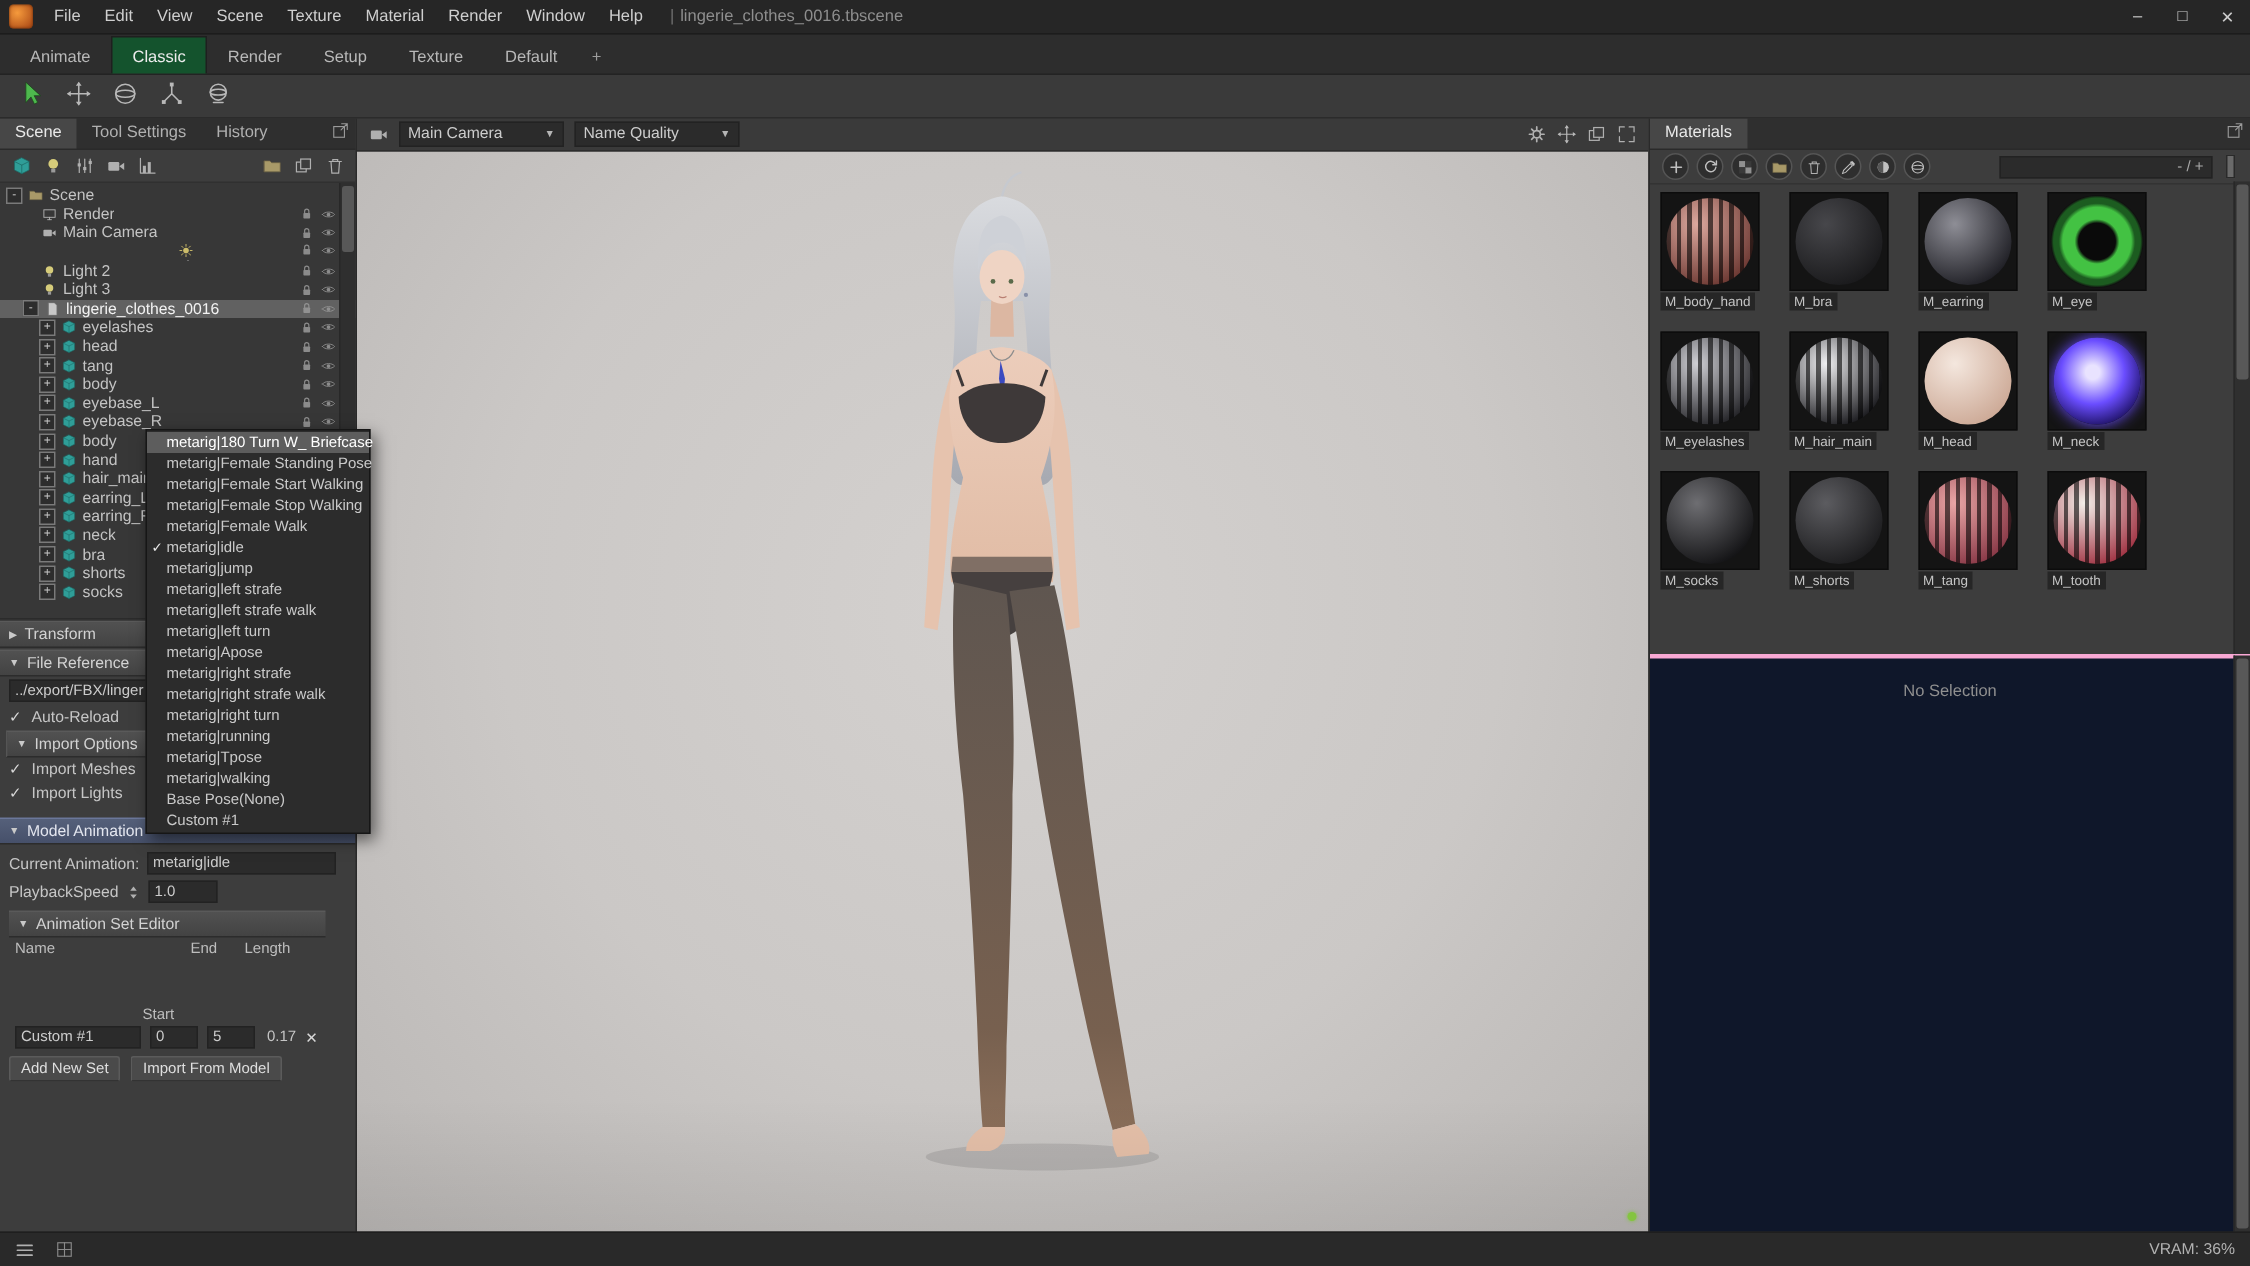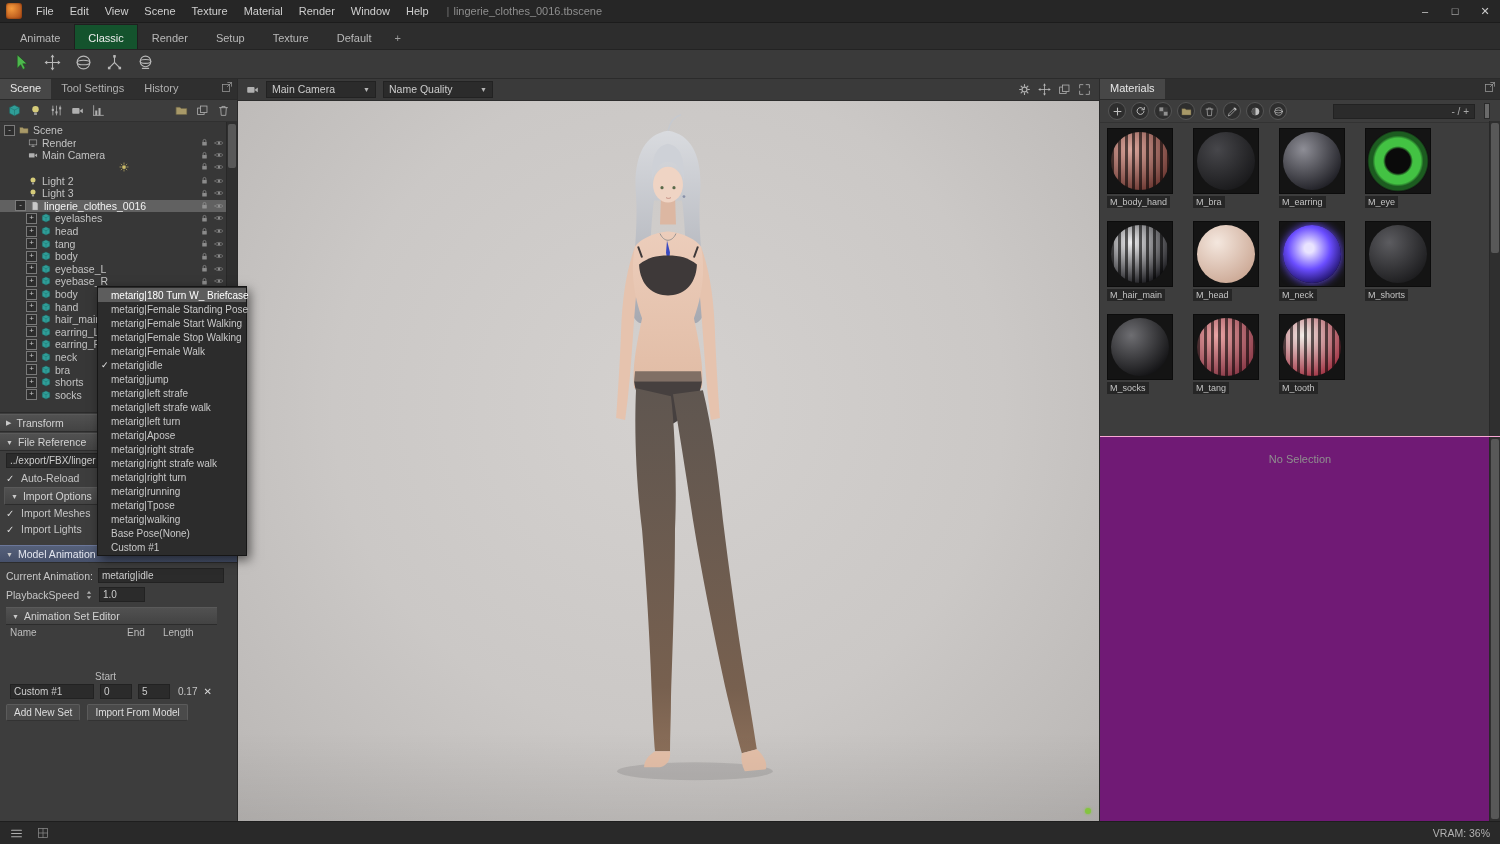--- a/index.html
+++ b/index.html
@@ -113,22 +113,22 @@
   .mat-filter{margin-left:auto;width:130px;height:13px;background:#2b2b2b;border:1px solid #222;
     color:#a8a8a8;font-size:10px;display:flex;align-items:center;justify-content:flex-end;padding:0 5px;}
   .mat-slider{width:4px;height:14px;background:#6a6a6a;border:1px solid #2a2a2a;margin-left:4px;}
   .mat-grid{position:absolute;top:44px;left:5px;right:13px;height:308px;display:flex;flex-wrap:wrap;
     align-content:flex-start;gap:9px 8px;padding:6px 2px;overflow:hidden;}
   .mat-cell{width:78px;}
   .mat-thumb{width:64px;height:64px;background:#141414;border:1px solid #0c0c0c;position:relative;overflow:hidden;}
   .mat-sphere{position:absolute;inset:3px;border-radius:50%;}
   .mat-name{margin-top:1px;font-size:9px;color:#c4c4c4;background:#262626;padding:1px 3px;
     display:inline-block;max-width:74px;white-space:nowrap;overflow:hidden;}
-  .lower-area{position:absolute;top:358px;left:0;right:0;bottom:0;background:#701a75;
-    border-top:1px solid #f9a8d4;text-align:center;}
+  .lower-area{position:absolute;top:358px;left:0;right:0;bottom:0;background:#0f172a;
+    border-top:3px solid #f9a8d4;text-align:center;}
   .no-sel{margin-top:16px;font-size:11px;color:#8f8f8f;}
 
   
   .statusbar{position:absolute;bottom:0;left:0;right:0;height:22px;background:#292929;
     border-top:1px solid #1e1e1e;display:flex;align-items:center;gap:14px;padding:0 10px;
     font-size:10.5px;color:#b2b2b2;z-index:20;}
   .statusbar .right{margin-left:auto;}
 </style>
 </head>
 <body>
@@ -1029,34 +1029,37 @@
         <div class="mat-cell"><div class="mat-thumb">
             <div class="mat-sphere" style="background:radial-gradient(circle at 35% 30%, #47474b, #1a1a1c 78%);"></div>
           </div><div class="mat-name">M_bra</div></div>
         <div class="mat-cell"><div class="mat-thumb">
             <div class="mat-sphere" style="background:radial-gradient(circle at 35% 30%, #8e8e96, #202026 78%);"></div>
           </div><div class="mat-name">M_earring</div></div>
         <div class="mat-cell"><div class="mat-thumb">
             <div class="mat-sphere" style="background:radial-gradient(circle, #0a0a0a 0 28%, #43c243 34% 52%, #1c5c20 58% 66%, #101010 70%); inset:1px;"></div>
           </div><div class="mat-name">M_eye</div></div>
         <div class="mat-cell"><div class="mat-thumb">
+            <div class="mat-sphere" style="background:repeating-linear-gradient(90deg, rgba(0,0,0,.6) 0 3px, rgba(0,0,0,0) 3px 7px), radial-gradient(circle at 35% 30%, #cfcfd4, #26262a 78%);"></div>
+          </div><div class="mat-name">M_eyelashes</div></div>
+        <div class="mat-cell"><div class="mat-thumb">
             <div class="mat-sphere" style="background:repeating-linear-gradient(90deg, rgba(0,0,0,.6) 0 3px, rgba(0,0,0,0) 3px 7px), radial-gradient(circle at 35% 30%, #f0f0f2, #1e1e22 78%);"></div>
           </div><div class="mat-name">M_hair_main</div></div>
         <div class="mat-cell"><div class="mat-thumb">
             <div class="mat-sphere" style="background:radial-gradient(circle at 35% 30%, #f4e7de, #cdaa97 78%);"></div>
           </div><div class="mat-name">M_head</div></div>
         <div class="mat-cell"><div class="mat-thumb">
             <div class="mat-sphere" style="background:radial-gradient(circle at 45% 40%, #e9e3ff 0 10%, #6a4dff 45%, #140a50 82%); box-shadow:0 0 10px #6a4dff;"></div>
           </div><div class="mat-name">M_neck</div></div>
         <div class="mat-cell"><div class="mat-thumb">
+            <div class="mat-sphere" style="background:radial-gradient(circle at 35% 30%, #6e6e72, #141416 78%);"></div>
+          </div><div class="mat-name">M_socks</div></div>
+        <div class="mat-cell"><div class="mat-thumb">
             <div class="mat-sphere" style="background:radial-gradient(circle at 35% 30%, #5c5c60, #1d1d1f 78%);"></div>
           </div><div class="mat-name">M_shorts</div></div>
-        <div class="mat-cell"><div class="mat-thumb">
-            <div class="mat-sphere" style="background:radial-gradient(circle at 35% 30%, #6e6e72, #141416 78%);"></div>
-          </div><div class="mat-name">M_socks</div></div>
         <div class="mat-cell"><div class="mat-thumb">
             <div class="mat-sphere" style="background:repeating-linear-gradient(90deg, rgba(0,0,0,.6) 0 3px, rgba(0,0,0,0) 3px 7px), radial-gradient(circle at 35% 30%, #eaa6a6, #8a3a48 78%);"></div>
           </div><div class="mat-name">M_tang</div></div>
         <div class="mat-cell"><div class="mat-thumb">
             <div class="mat-sphere" style="background:repeating-linear-gradient(90deg, rgba(0,0,0,.6) 0 3px, rgba(0,0,0,0) 3px 7px), radial-gradient(circle at 35% 30%, #f2efe9, #a23646 78%);"></div>
           </div><div class="mat-name">M_tooth</div></div>
       </div>
     <div class="sb" style="right:0;top:43px;height:315px">
       <div class="sb-thumb" style="top:2px;height:130px"></div>
     </div>

